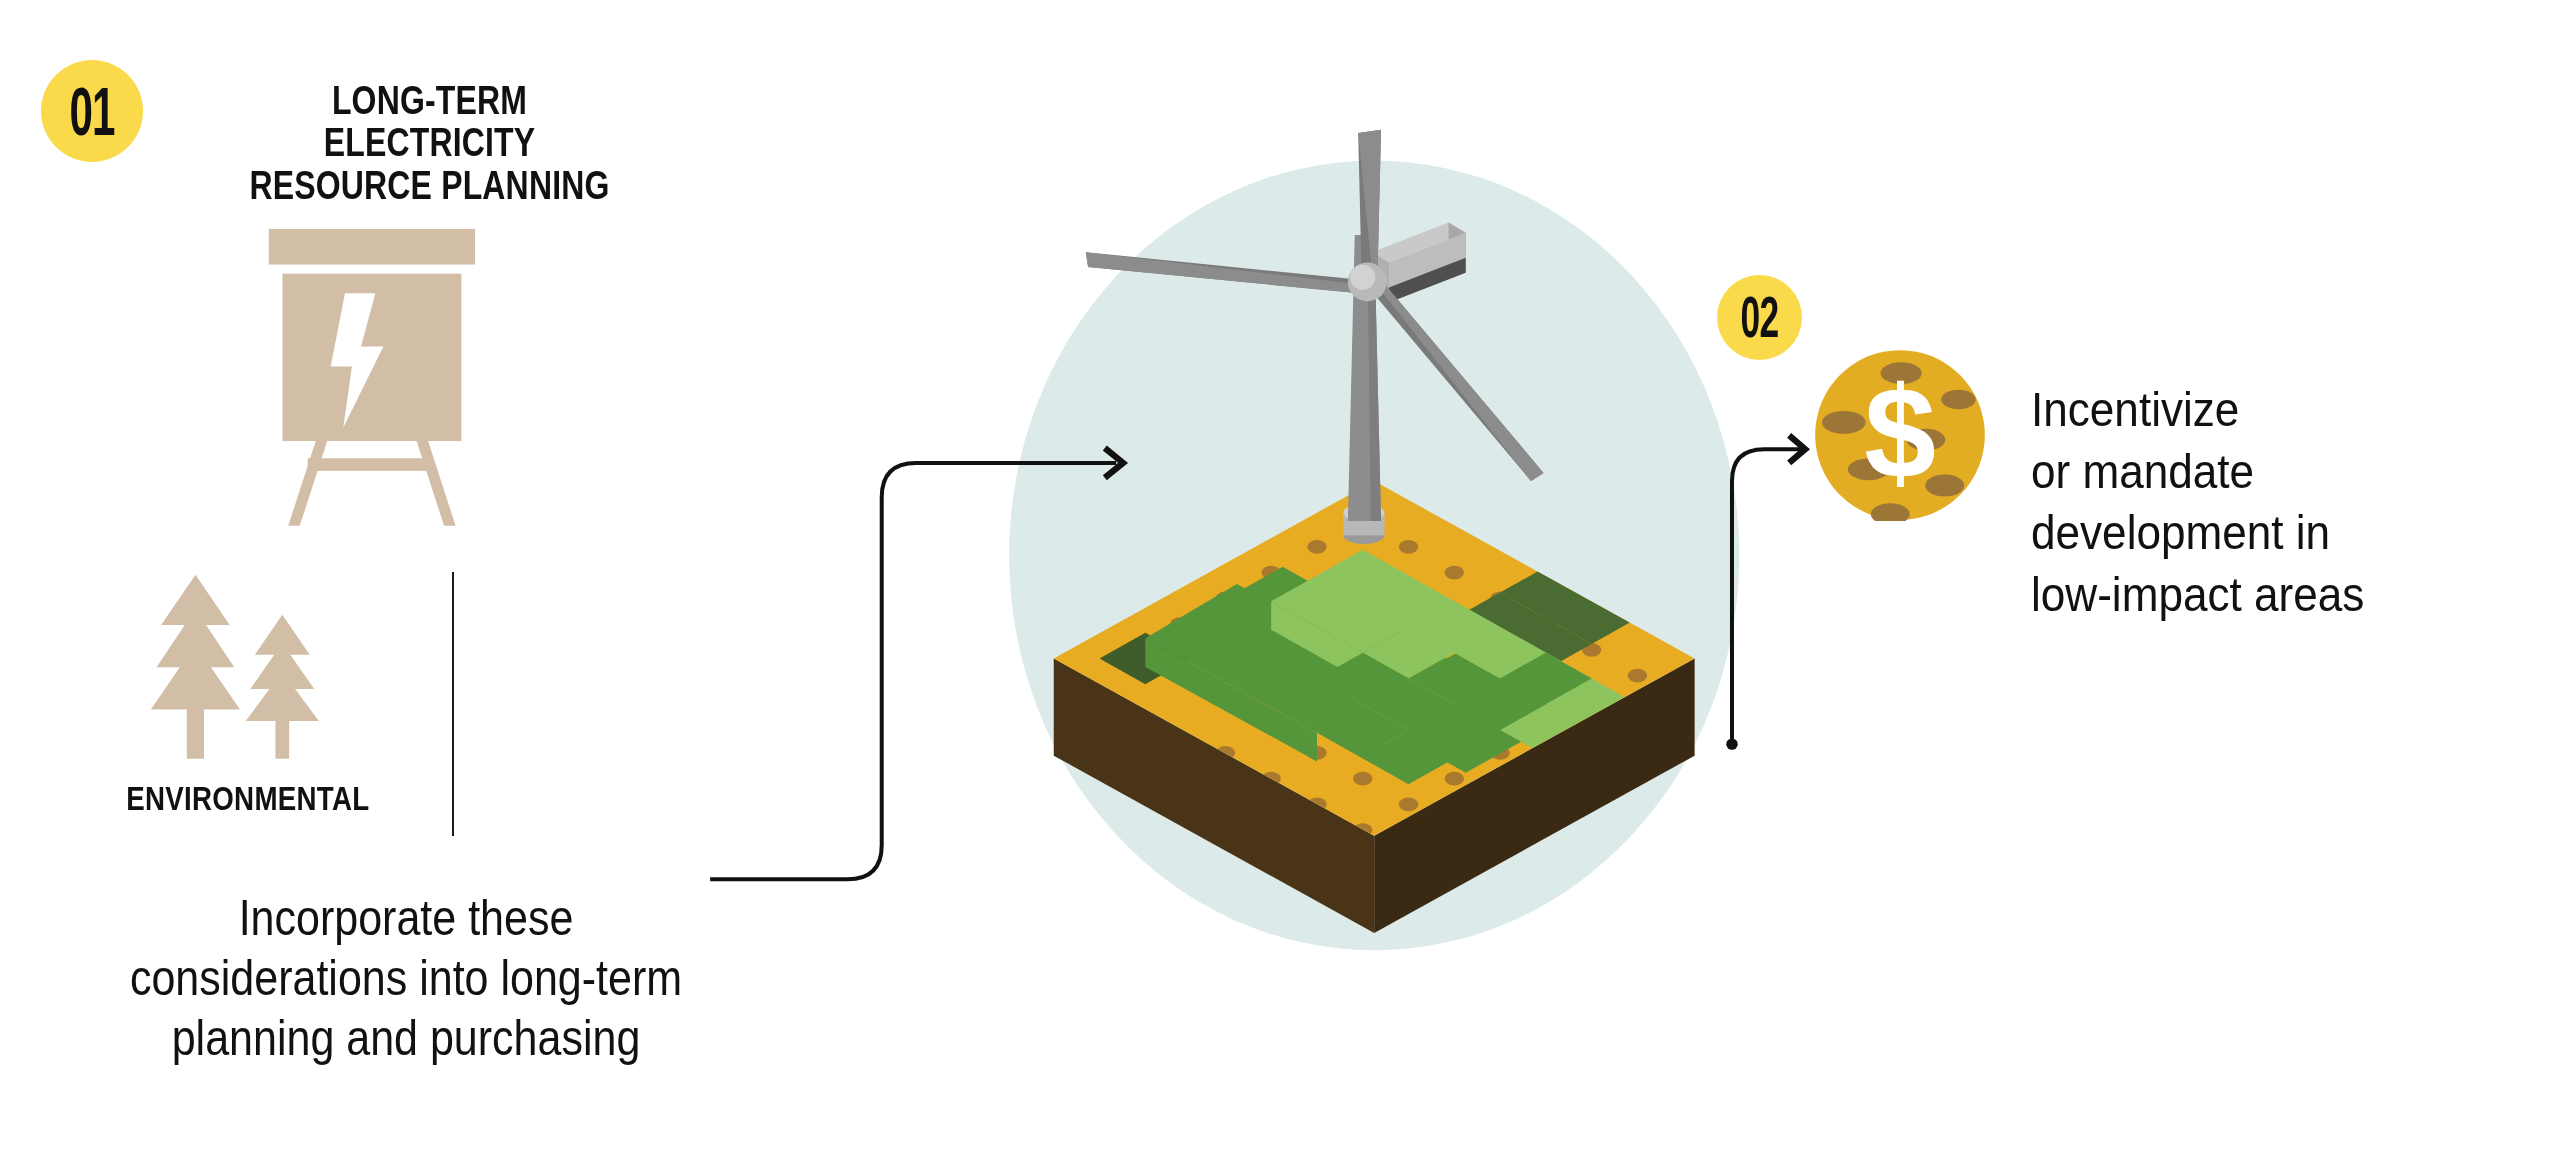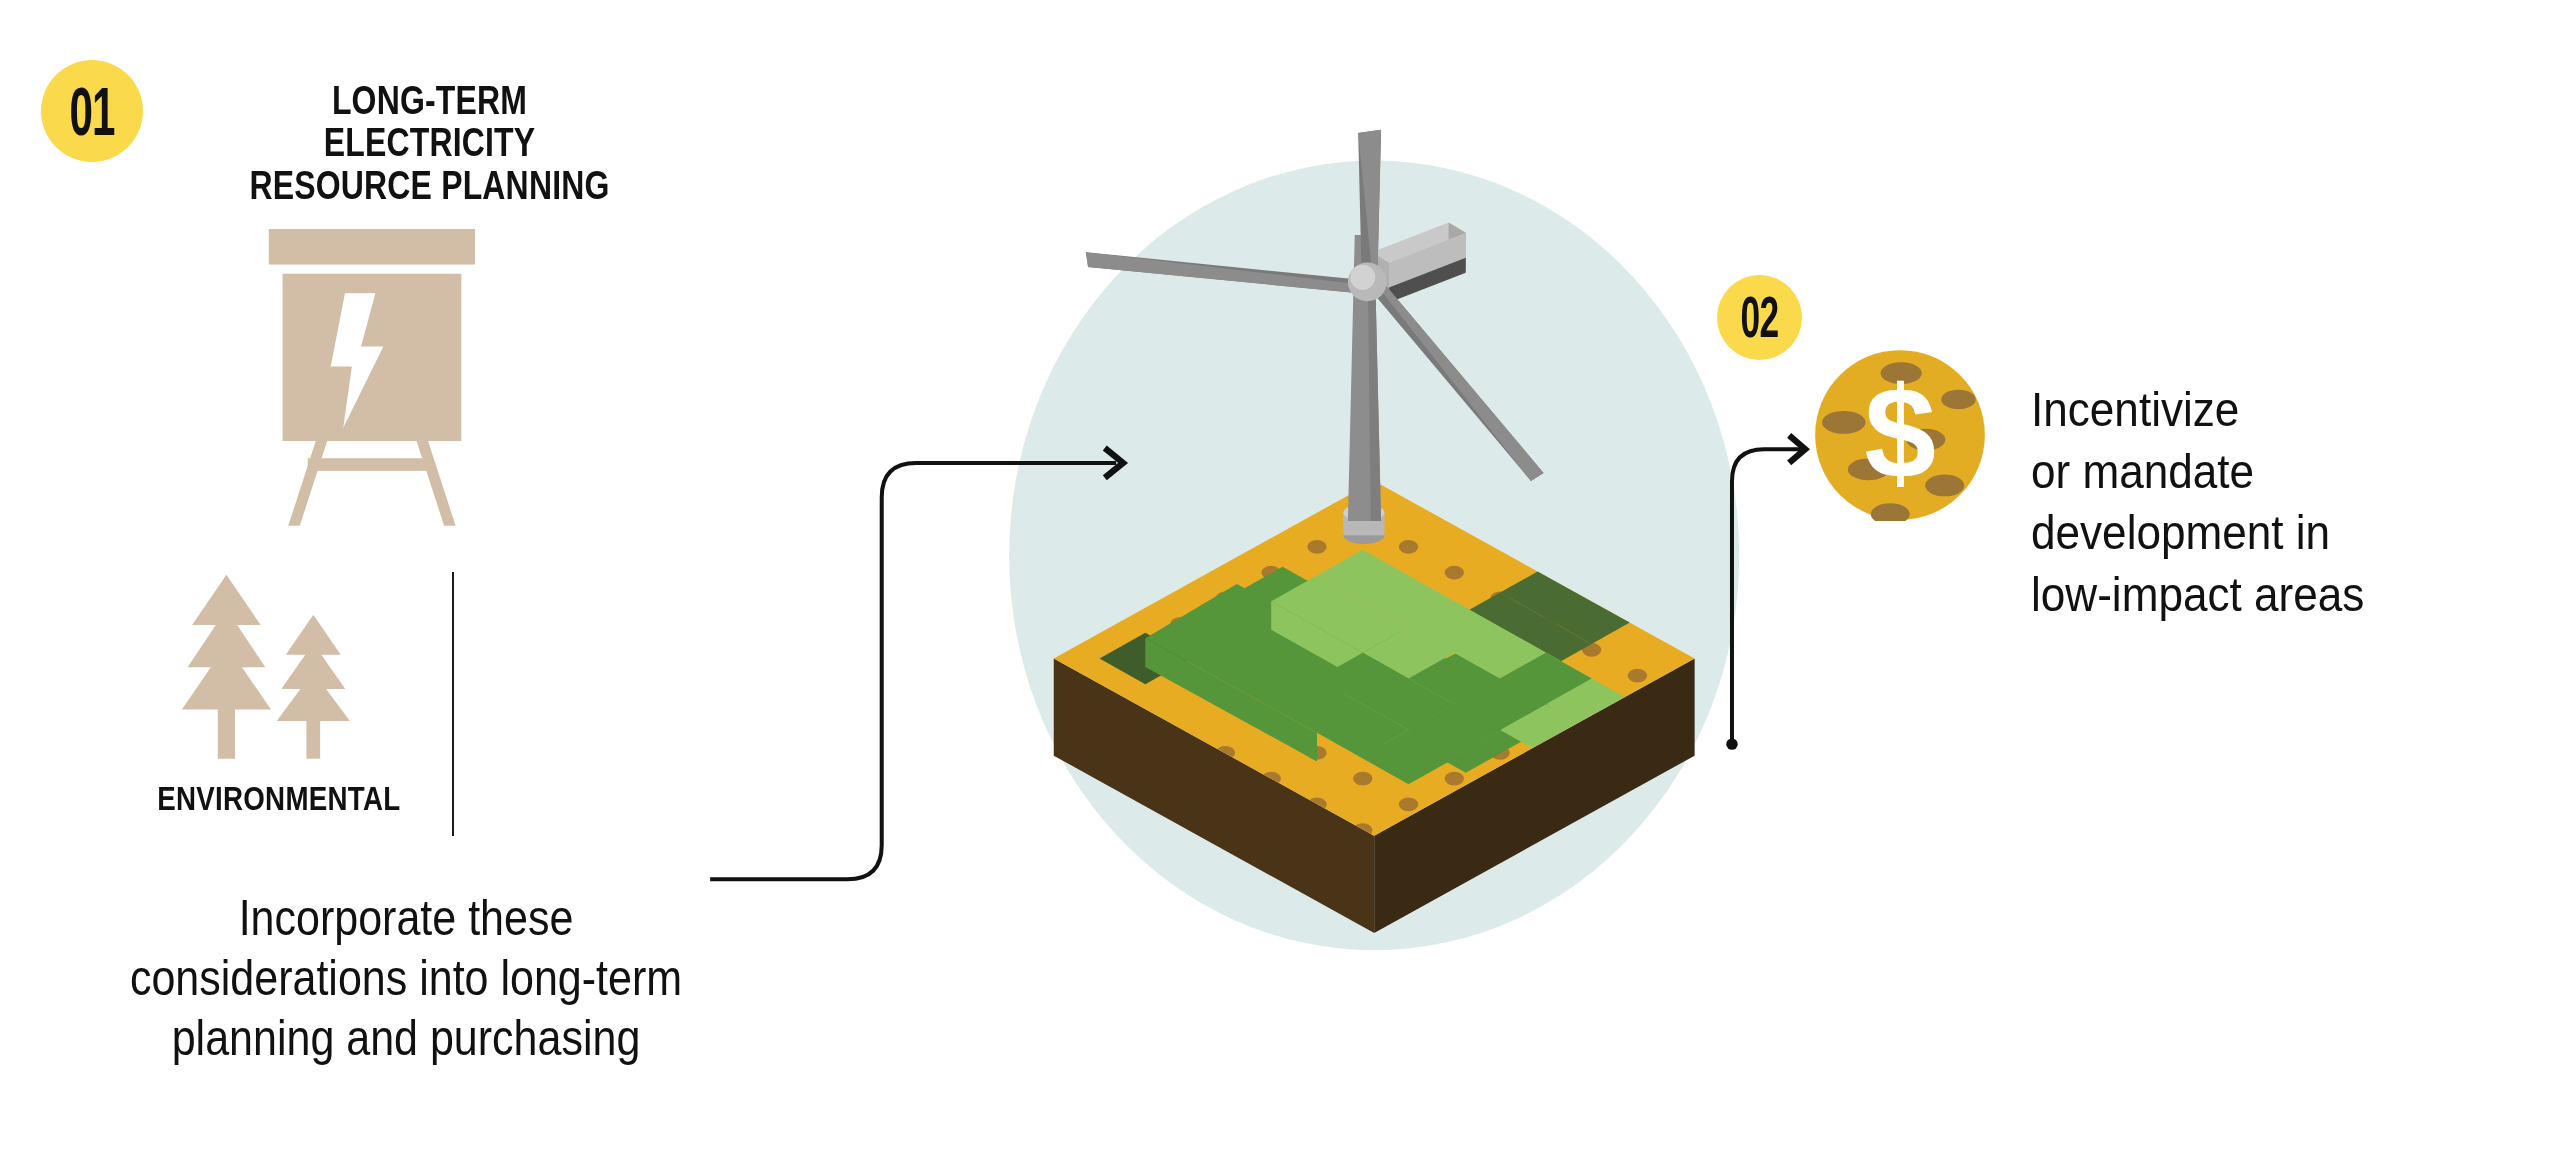--- a/index.html
+++ b/index.html
@@ -81,21 +81,21 @@
     position: absolute;
     left: 263px;
     top: 229px;
     width: 321px;
     height: 298px;
   }
 
   
   #category-row {
     position: absolute;
-    left: 96px;
+    left: 65px;
     top: 558px;
     width: 658px;
     height: 298px;
   }
   .cat-col {
     position: absolute;
     top: 0;
     height: 298px;
   }
   #cat-env { left: 0px;   width: 366px; }

